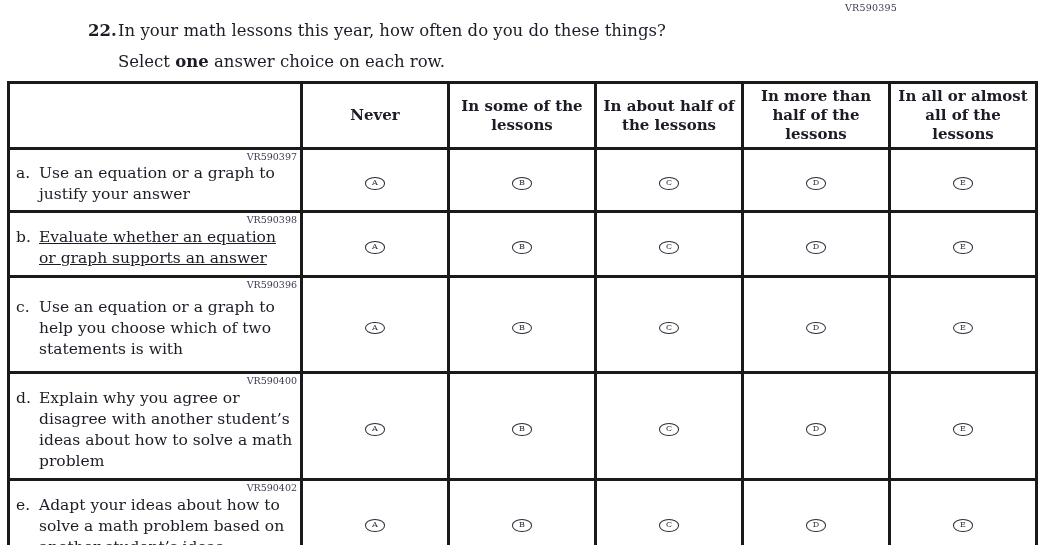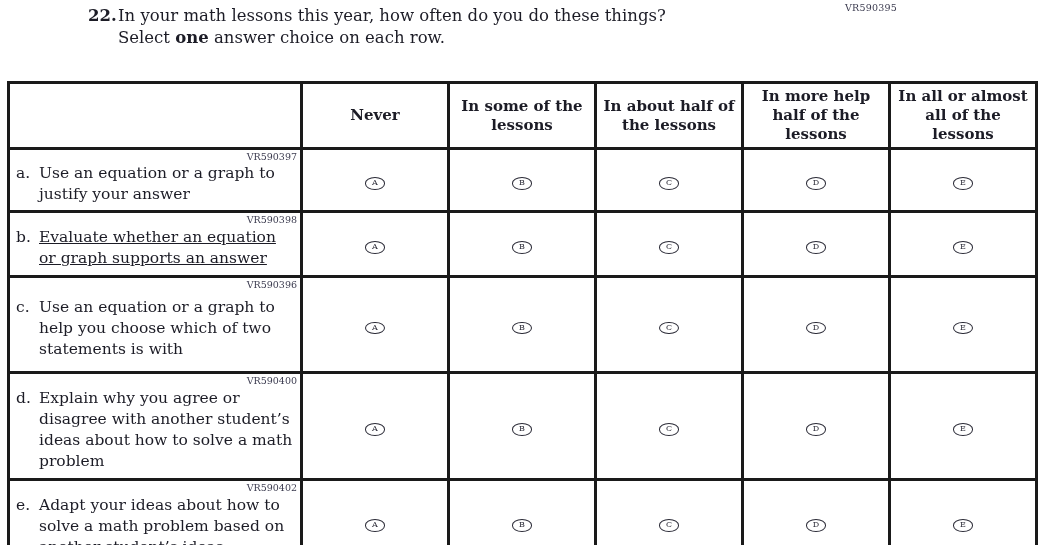--- a/index.html
+++ b/index.html
@@ -11,23 +11,23 @@
     color: var(--text, #1c1c26);
     overflow: hidden;
   }
   .page { position: relative; width: 1038px; height: 545px; }
 
   .form-code {
     position: absolute; left: 845px; top: 2px;
     font-size: 9.5px; color: var(--code, #3c3c50); letter-spacing: 0.2px; text-align: center;
   }
 
-  .question { position: absolute; left: 88px; top: 5px; font-size: 16.5px; line-height: 22px; }
+  .question { position: absolute; left: 88px; top: 20px; font-size: 16.5px; line-height: 22px; }
   .q-num { font-weight: bold; display: inline-block; width: 30px; }
-  .q-instruction { margin-left: 30px; }
+  .q-instruction { margin-left: 30px; margin-top: 9px; }
   .bold { font-weight: bold; }
 
   table.matrix {
     position: absolute; left: 7px; top: 81px;
     width: 1028px; border-collapse: collapse; table-layout: fixed;
   }
   col.c-label { width: 293px; }
   col.c-opt   { width: 147px; }
   table.matrix th, table.matrix td { border: 3px solid var(--border, #1a1a1a); }
 
@@ -90,21 +90,21 @@
         <col class="c-opt">
         <col class="c-opt">
         <col class="c-opt">
     </colgroup>
     <thead>
       <tr>
         <th></th>
         <th>Never</th>
         <th>In some of the lessons</th>
         <th>In about half of the lessons</th>
-        <th>In more help half of the lessons</th>
+        <th>In more than half of the lessons</th>
         <th>In all or almost all of the lessons</th>
       </tr>
     </thead>
     <tbody>
 
       <tr class="rh-a">
         <td class="label-cell">
           <span class="vr-code">VR590397</span>
           <span class="row-letter">a.</span><span class="row-text">Use an equation or a graph to justify your answer</span>
         </td>

